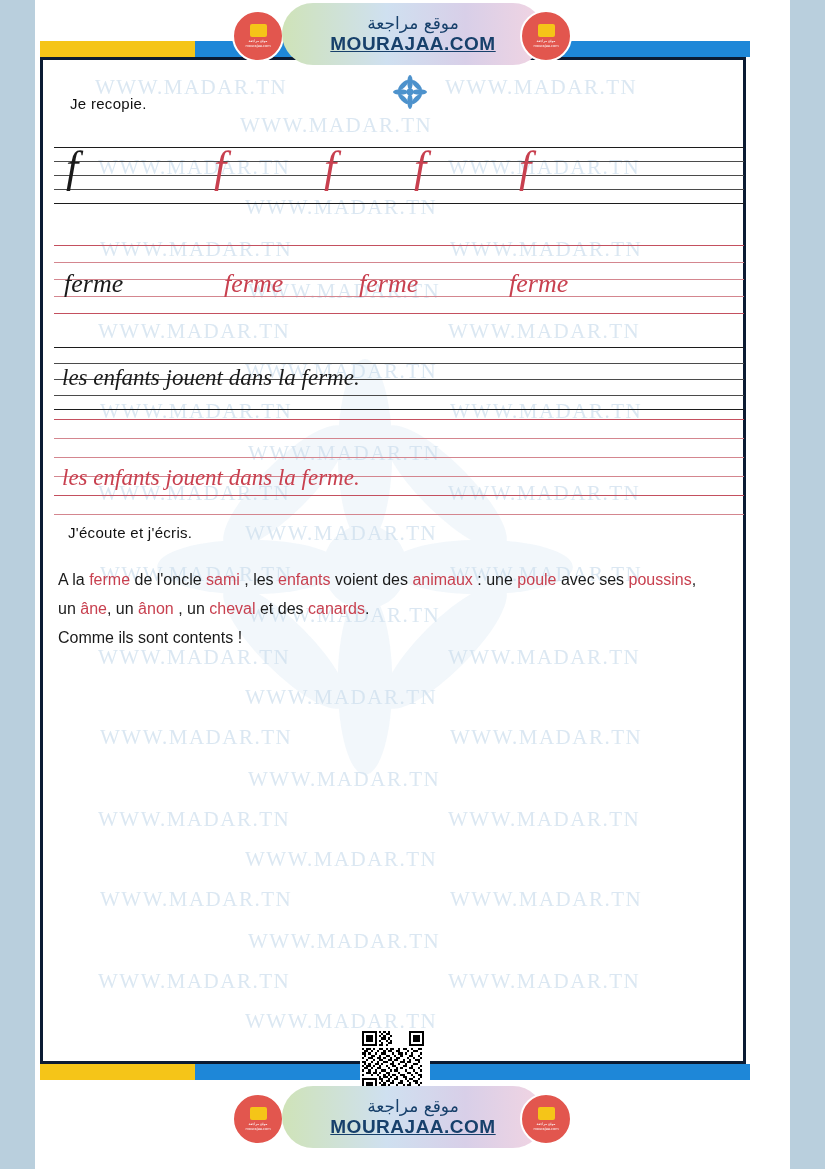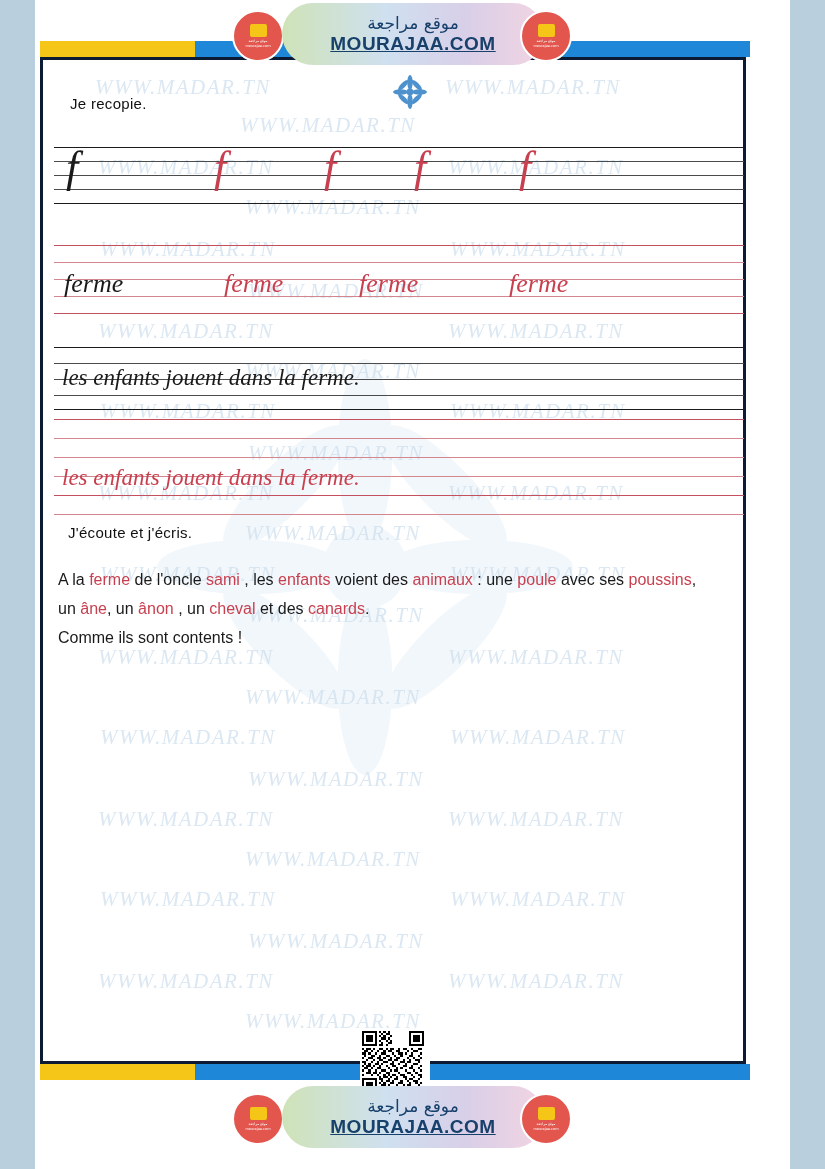--- a/index.html
+++ b/index.html
@@ -53,21 +53,20 @@
 
   
   .watermark-layer {
     position: absolute;
     left: 40px;
     top: 57px;
     width: 650px;
     height: 1007px;
     overflow: hidden;
     pointer-events: none;
-    font-style: italic;
   }
   .wm {
     position: absolute;
     color: #cfe0ee;
     opacity: .75;
     font-family: "Liberation Serif", serif;
     font-size: 21px;
     letter-spacing: 1.5px;
     white-space: nowrap;
   }

